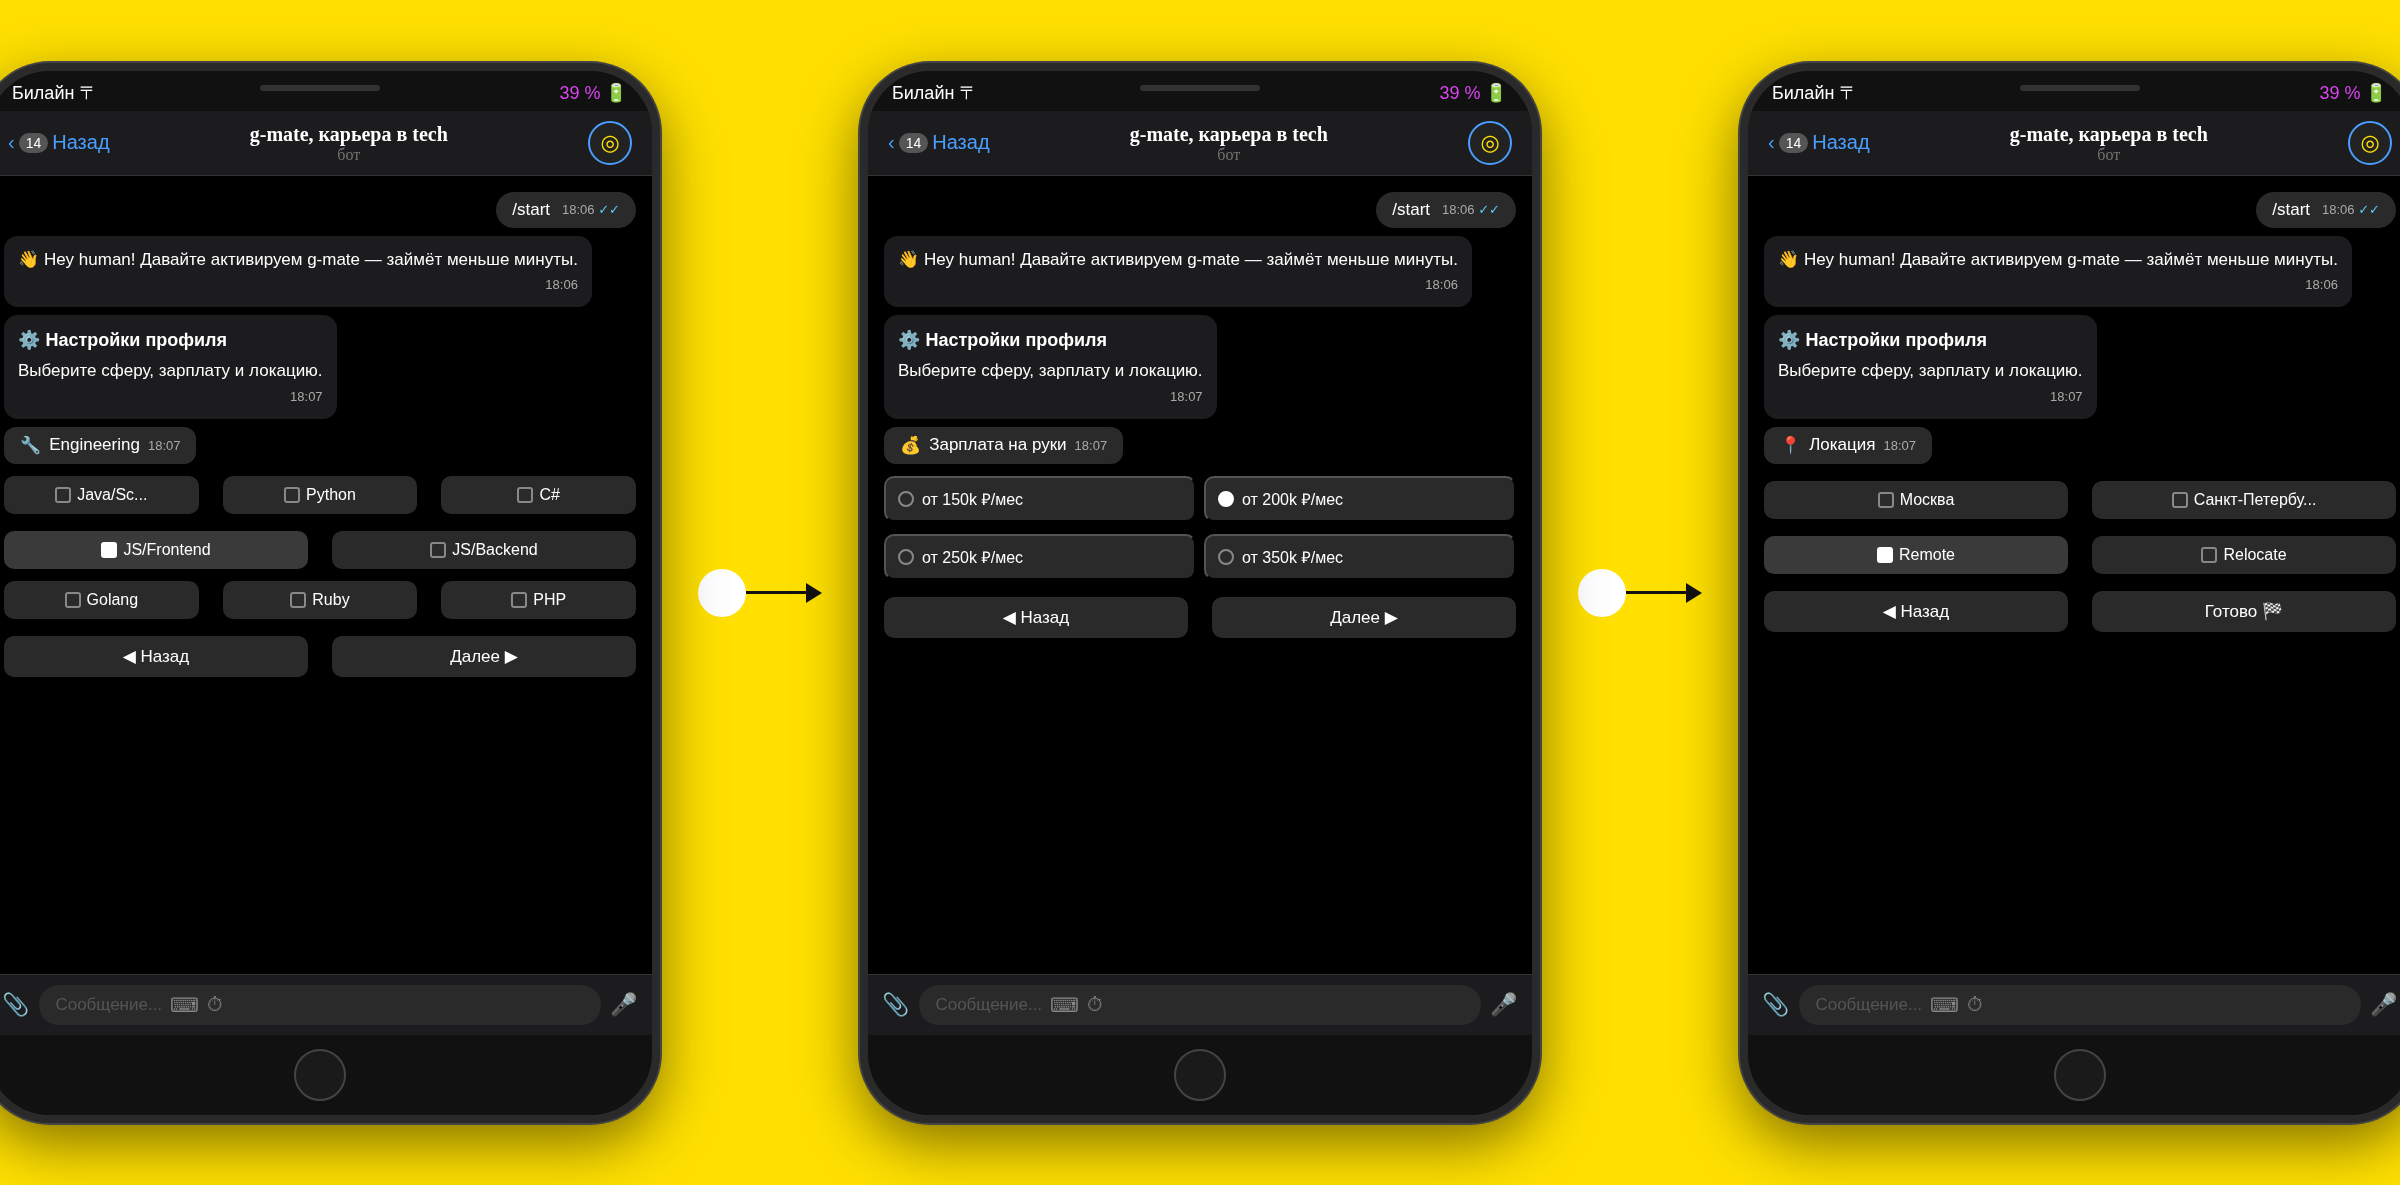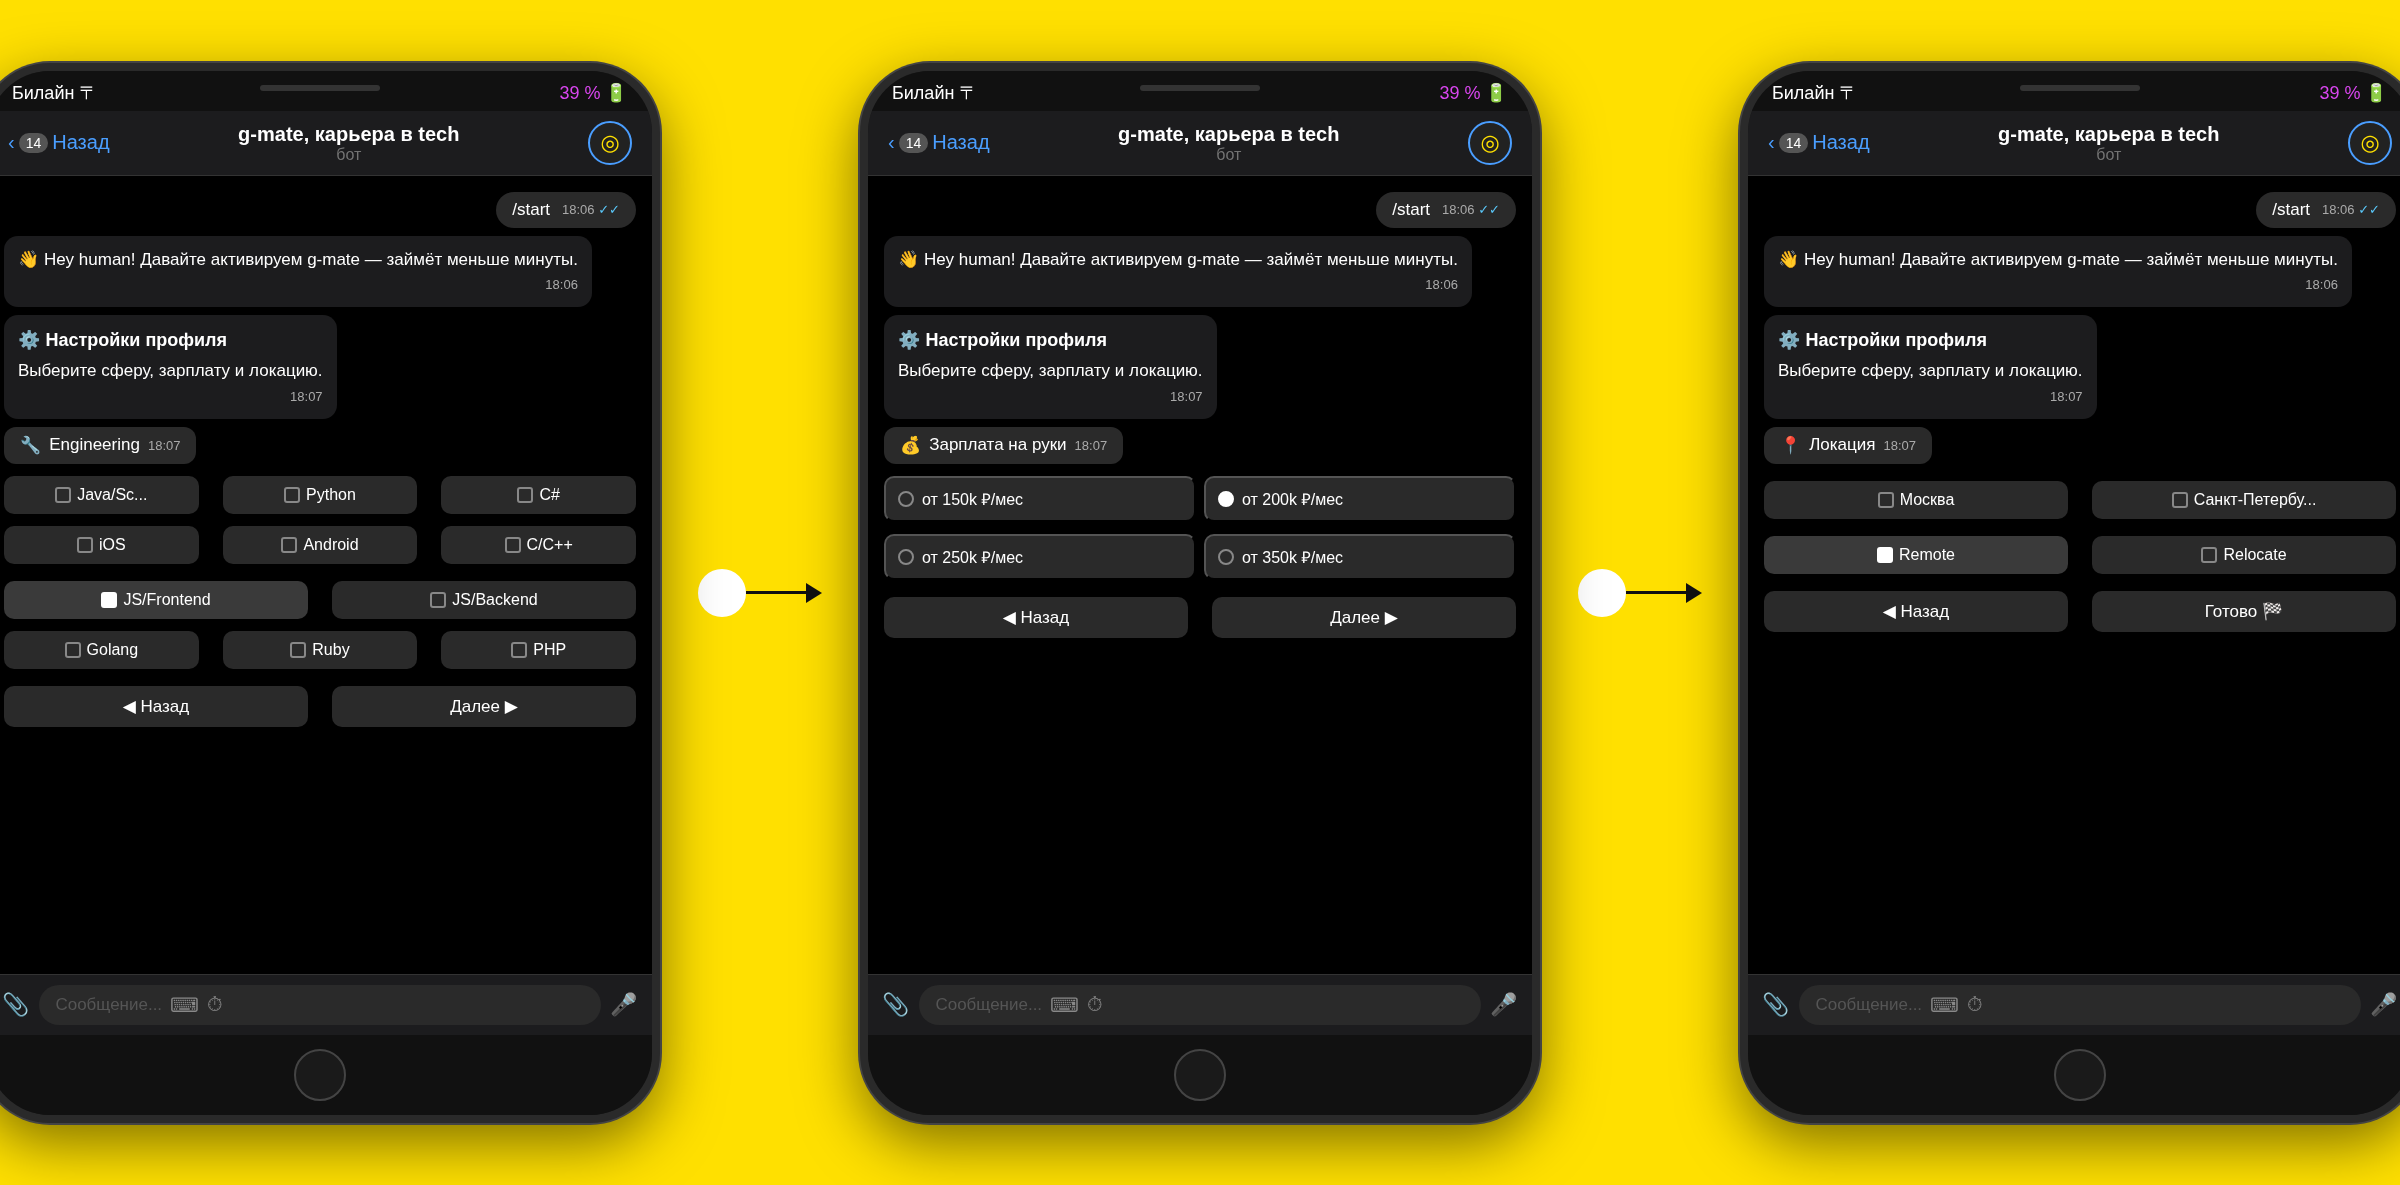--- a/index.html
+++ b/index.html
@@ -134,20 +134,21 @@
       font-size: 14px;
       border-radius: 10px;
       padding: 2px 7px;
       min-width: 26px;
       text-align: center;
     }
 
     .chat-title-block {
       flex: 1;
       text-align: center;
+      font-family: Liberation Serif, serif;
     }
 
     .chat-title {
       color: white;
       font-size: 20px;
       font-weight: 600;
       line-height: 1.2;
     }
 
     .chat-subtitle {
@@ -435,25 +436,20 @@
           <span>Engineering</span>
           <span style="margin-left:auto;font-size:13px;color:#aaa;">18:07</span>
         </div>
       </div>
 
       <div class="kb-grid kb-grid-3">
         <button class="kb-btn"><span class="checkbox-empty"></span> Java/Sc...</button>
         <button class="kb-btn"><span class="checkbox-empty"></span> Python</button>
         <button class="kb-btn"><span class="checkbox-empty"></span> C#</button>
       </div>
-      <div class="kb-grid kb-grid-3">
-        <button class="kb-btn"><span class="checkbox-empty"></span> iOS</button>
-        <button class="kb-btn"><span class="checkbox-empty"></span> Android</button>
-        <button class="kb-btn"><span class="checkbox-empty"></span> C/C++</button>
-      </div>
       <div class="kb-grid kb-grid-2">
         <button class="kb-btn selected"><span class="checkbox-filled"></span> JS/Frontend</button>
         <button class="kb-btn"><span class="checkbox-empty"></span> JS/Backend</button>
       </div>
       <div class="kb-grid kb-grid-3">
         <button class="kb-btn"><span class="checkbox-empty"></span> Golang</button>
         <button class="kb-btn"><span class="checkbox-empty"></span> Ruby</button>
         <button class="kb-btn"><span class="checkbox-empty"></span> PHP</button>
       </div>
       <div class="kb-grid kb-grid-2">

